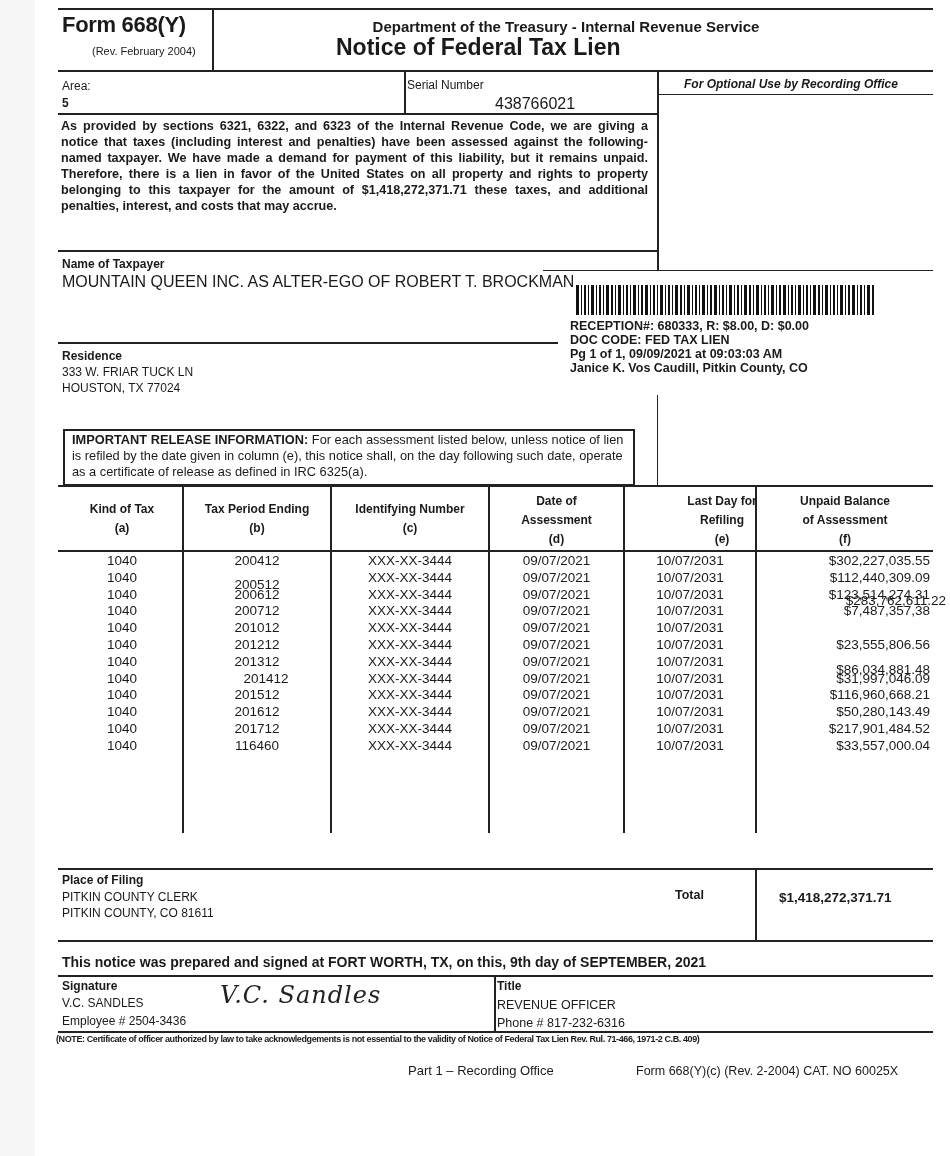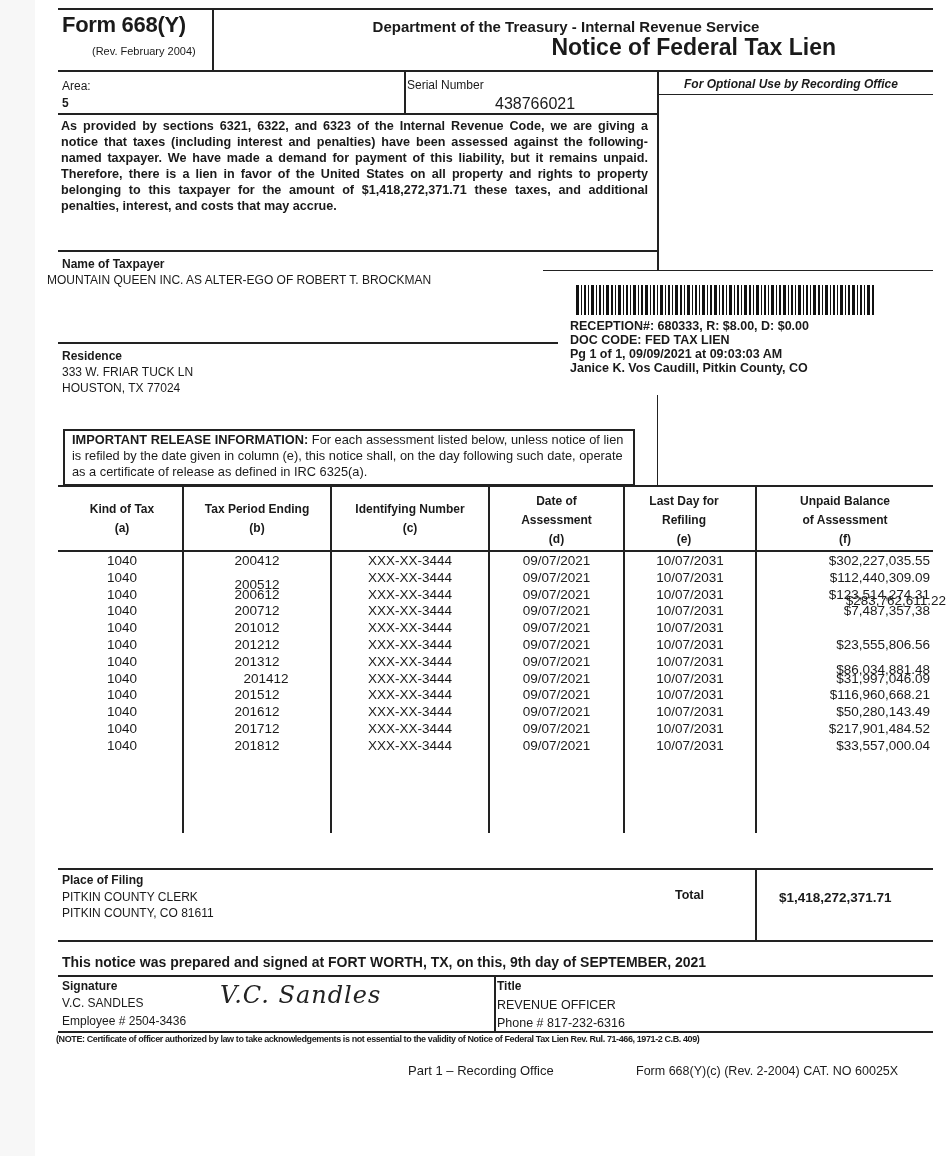--- a/index.html
+++ b/index.html
@@ -12,32 +12,32 @@
   .abs { position: absolute; }
   .hline { position: absolute; height: 0; border-top: 2px solid #222; }
   .hline.thin { border-top-width: 1px; }
   .vline { position: absolute; width: 0; border-left: 2px solid #222; }
   .vline.thin { border-left-width: 1px; }
   .b { font-weight: bold; }
 
   .form-id { left: 62px; top: 12px; font-size: 22px; font-weight: bold; letter-spacing: -0.3px; }
   .form-rev { left: 62px; top: 45px; font-size: 11px; margin-left: 30px; }
   .dept { left: 356px; top: 18px; font-size: 15px; font-weight: bold; width: 420px; text-align: center; }
-  .title { left: 356px; top: 34px; font-size: 23px; font-weight: bold; width: 480px; text-align: right; }
+  .title { left: 336px; top: 34px; font-size: 23px; font-weight: bold; width: 480px; text-align: left; }
 
   .area-label { left: 62px; top: 79px; font-size: 12px; }
   .area-val { left: 62px; top: 96px; font-size: 12px; font-weight: bold; }
   .serial-label { left: 407px; top: 78px; font-size: 12px; }
   .serial-val { left: 495px; top: 95px; font-size: 16px; }
   .optional { left: 684px; top: 77px; font-size: 12px; font-style: italic; font-weight: bold; }
 
   .notice-text { left: 61px; top: 118px; width: 587px; font-size: 12.6px; font-weight: bold; line-height: 16px; text-align: justify; }
 
   .tp-label { left: 62px; top: 257px; font-size: 12px; font-weight: bold; }
-  .tp-val { left: 47px; top: 273px; font-size: 12px; }
+  .tp-val { left: 62px; top: 273px; font-size: 16px; }
 
   .barcode { left: 576px; top: 285px; width: 298px; height: 30px; }
   .rec-block { left: 570px; top: 319px; font-size: 12.5px; font-weight: bold; line-height: 14px; }
 
   .res-label { left: 62px; top: 349px; font-size: 12px; font-weight: bold; }
   .res-line { left: 62px; font-size: 12px; }
 
   .release-box { left: 63px; top: 429px; width: 568px; height: 53px; border: 2px solid #222; }
   .release-text { left: 72px; top: 432px; width: 560px; font-size: 12.8px; line-height: 16px; }
 
@@ -210,21 +210,21 @@
 </div>
 <div class="abs col-head" style="left:332px; top:500px; width:156px;">
   <div>Identifying Number</div>
     <div>(c)</div>
 </div>
 <div class="abs col-head" style="left:490px; top:492px; width:133px;">
   <div>Date of</div>
     <div>Assessment</div>
     <div>(d)</div>
 </div>
-<div class="abs col-head" style="left:607px; top:492px; width:154px;">
+<div class="abs col-head" style="left:645px; top:492px; width:154px;">
   <div>Last Day for</div>
     <div>Refiling</div>
     <div>(e)</div>
 </div>
 <div class="abs col-head" style="left:757px; top:492px; width:176px;">
   <div>Unpaid Balance</div>
     <div>of Assessment</div>
     <div>(f)</div>
 </div>
 <div class="hline" style="left:58px; top:550px; width:875px;"></div>
@@ -313,21 +313,21 @@
     <div>
       <div class="abs cell center" style="left: 62px; width: 120px; top: 721px;">1040</div>
       <div class="abs cell center" style="left: 184px; width: 146px; top: 721px;">201712</div>
       <div class="abs cell center" style="left: 332px; width: 156px; top: 721px;">XXX-XX-3444</div>
       <div class="abs cell center" style="left: 490px; width: 133px; top: 721px;">09/07/2021</div>
       <div class="abs cell center" style="left: 625px; width: 130px; top: 721px;">10/07/2031</div>
       <div class="abs cell right" style="left: 757px; width: 173px; top: 721px;">$217,901,484.52</div>
     </div>
     <div>
       <div class="abs cell center" style="left: 62px; width: 120px; top: 737.8px;">1040</div>
-      <div class="abs cell center" style="left: 184px; width: 146px; top: 737.8px;">201812</div>
+      <div class="abs cell center" style="left: 184px; width: 146px; top: 737.8px;">116460</div>
       <div class="abs cell center" style="left: 332px; width: 156px; top: 737.8px;">XXX-XX-3444</div>
       <div class="abs cell center" style="left: 490px; width: 133px; top: 737.8px;">09/07/2021</div>
       <div class="abs cell center" style="left: 625px; width: 130px; top: 737.8px;">10/07/2031</div>
       <div class="abs cell right" style="left: 757px; width: 173px; top: 737.8px;">$33,557,000.04</div>
     </div>
   </div>
 
 <div class="hline" style="left:58px; top:868px; width:875px;"></div>
 <div class="abs pof-label">Place of Filing</div>
 <div class="abs pof-line" style="top:890px;">PITKIN COUNTY CLERK</div>

